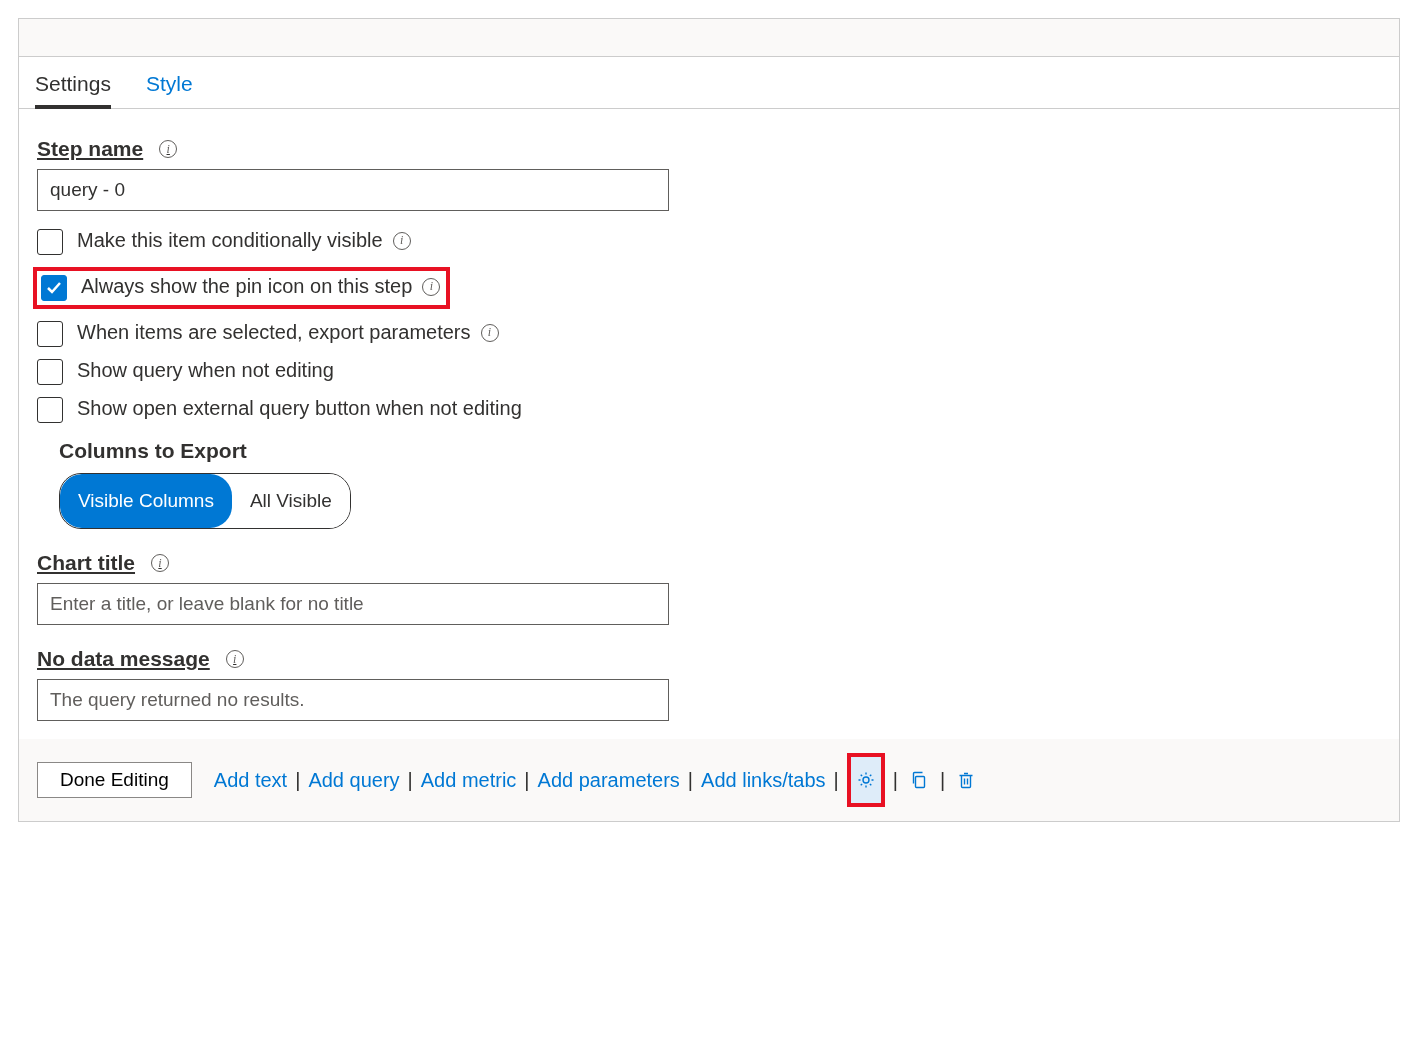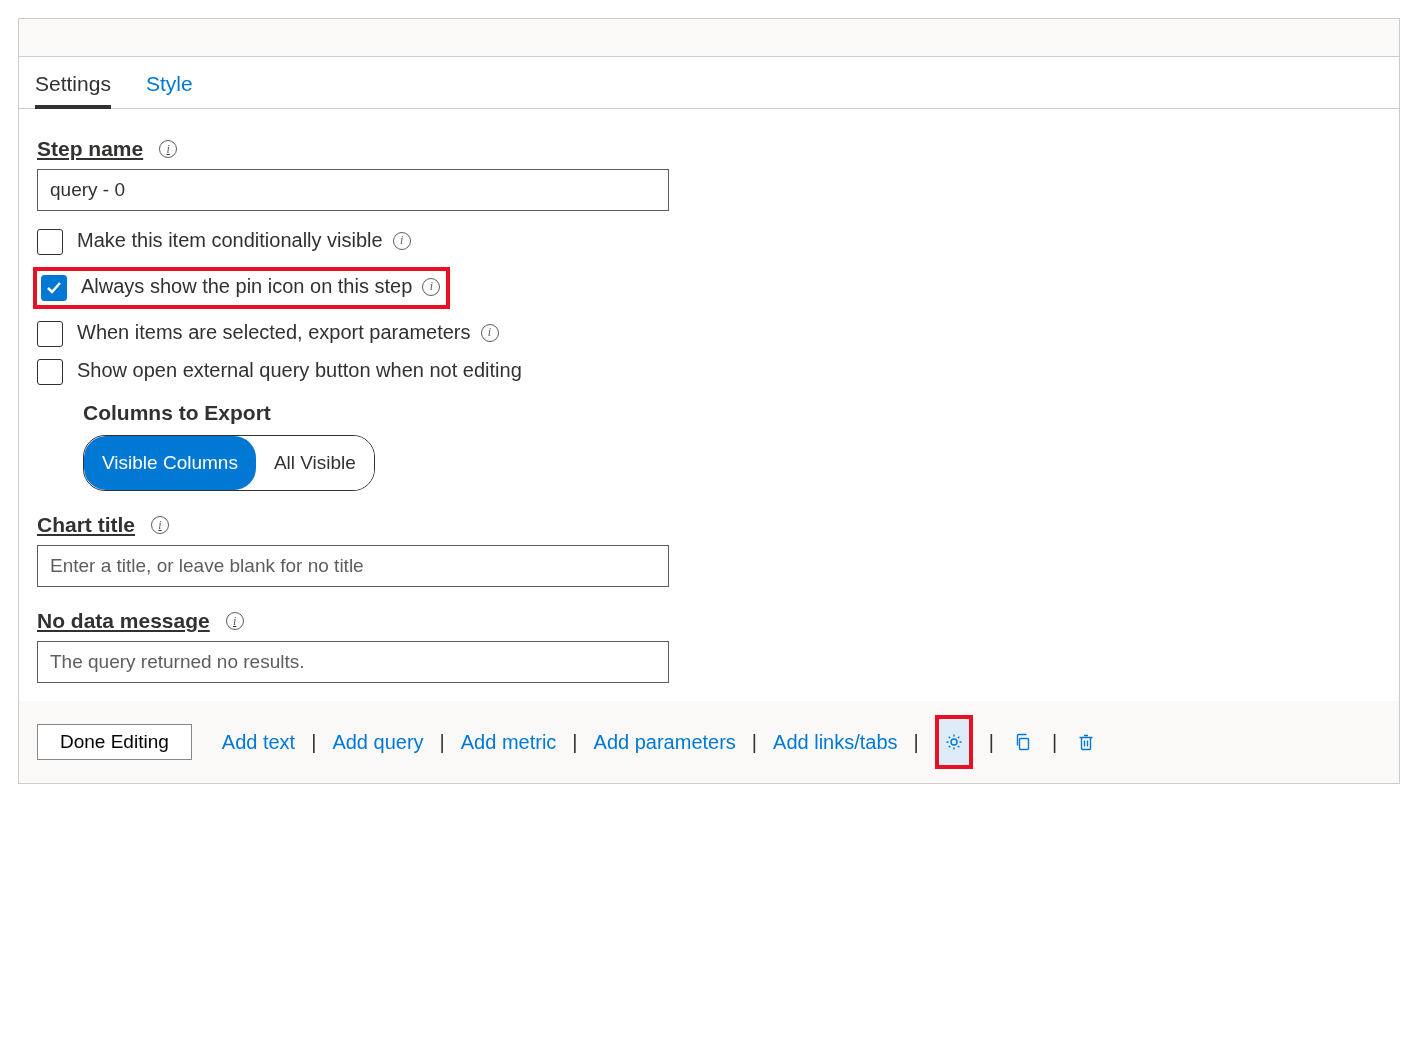--- a/index.html
+++ b/index.html
@@ -112,21 +112,21 @@
     align-items: center;
     gap: 10px;
   }
   .highlight-row {
     border: 4px solid #e81123;
     padding: 4px 6px 4px 0;
     margin-left: -4px;
     width: fit-content;
   }
   .section-sub {
-    margin-left: 46px;
+    margin-left: 22px;
     margin-top: 16px;
   }
   .sub-head {
     font-size: 21px;
     font-weight: 600;
     margin-bottom: 10px;
   }
   .pill-group {
     display: inline-flex;
     border: 1.5px solid #323130;
@@ -147,21 +147,21 @@
     background: #0078d4;
     color: #fff;
     border-radius: 22px;
   }
   .block { margin-top: 22px; }
   .footer {
     background: #faf9f8;
     padding: 14px 18px;
     display: flex;
     align-items: center;
-    gap: 12px;
+    gap: 4px;
     font-size: 20px;
     flex-wrap: wrap;
   }
   .done-btn {
     border: 1px solid #8a8886;
     background: #fff;
     font-size: 19px;
     padding: 6px 22px;
     cursor: pointer;
     font-family: inherit;
@@ -235,20 +235,28 @@
     <div class="check-row">
       <span class="checkbox">
         
       </span>
       <span class="check-label">
         <span>When items are selected, export parameters</span>
         <span class="info-icon">i</span>
       </span>
     </div>
 
+    <div class="check-row">
+      <span class="checkbox">
+        
+      </span>
+      <span class="check-label">
+        <span>Show query when not editing</span>
+      </span>
+    </div>
 
     <div class="check-row">
       <span class="checkbox">
         
       </span>
       <span class="check-label">
         <span>Show open external query button when not editing</span>
       </span>
     </div>
 

